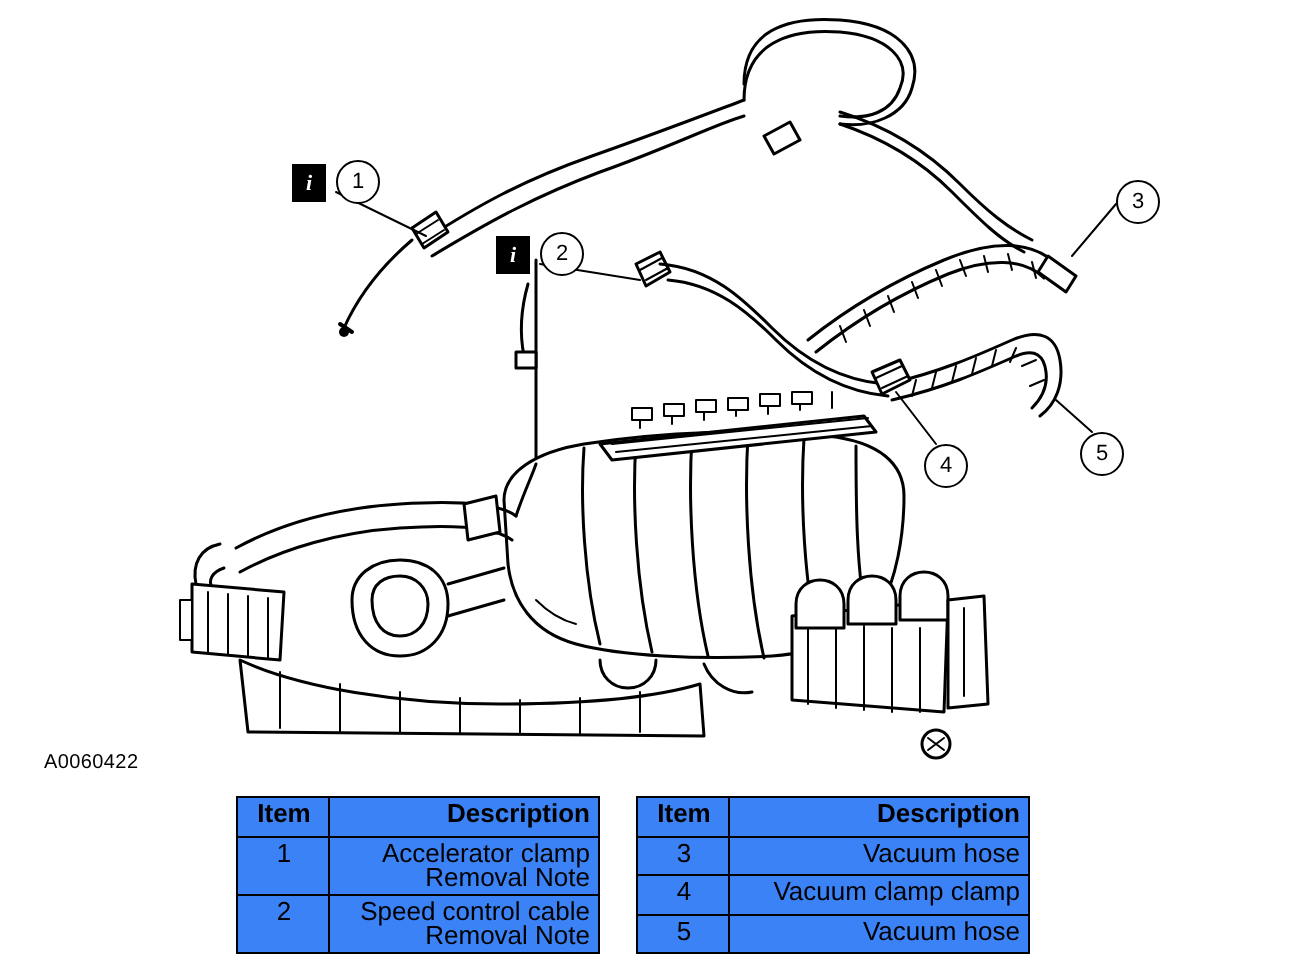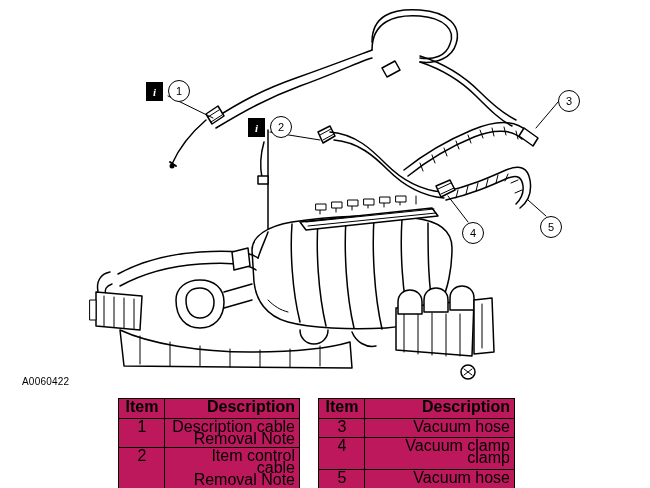--- a/index.html
+++ b/index.html
@@ -65,23 +65,23 @@
   
   .tables {
     position: absolute;
     left: 118px;
     top: 398px;
     display: flex;
     gap: 18px;
   }
   table.legend {
     border-collapse: collapse;
-    font-size: 16px;
+    font-size: 13px;
     color: #000;
-    background: #be185d;
+    background: #3b82f6;
   }
   table.legend th,
   table.legend td {
     border: 1px solid #000;
     padding: 2px 4px 2px 5px;
     vertical-align: top;
     font-weight: normal;
     text-align: right;
     line-height: 12px;
   }
@@ -223,28 +223,28 @@
       <thead>
         <tr>
           <th class="col-item">Item</th>
           <th class="col-desc-left">Description</th>
         </tr>
       </thead>
       <tbody>
         <tr>
           <td class="col-item">1</td>
           <td>
-            <span>Description cable</span>
+            <span>Accelerator clamp</span>
             <span class="desc-line2">Removal Note</span>
           </td>
         </tr>
         <tr>
           <td class="col-item">2</td>
           <td>
-            <span>Item control cable</span>
+            <span>Speed control cable</span>
             <span class="desc-line2">Removal Note</span>
           </td>
         </tr>
       </tbody>
     </table>
 
     <table class="legend">
       <thead>
         <tr>
           <th class="col-item">Item</th>

